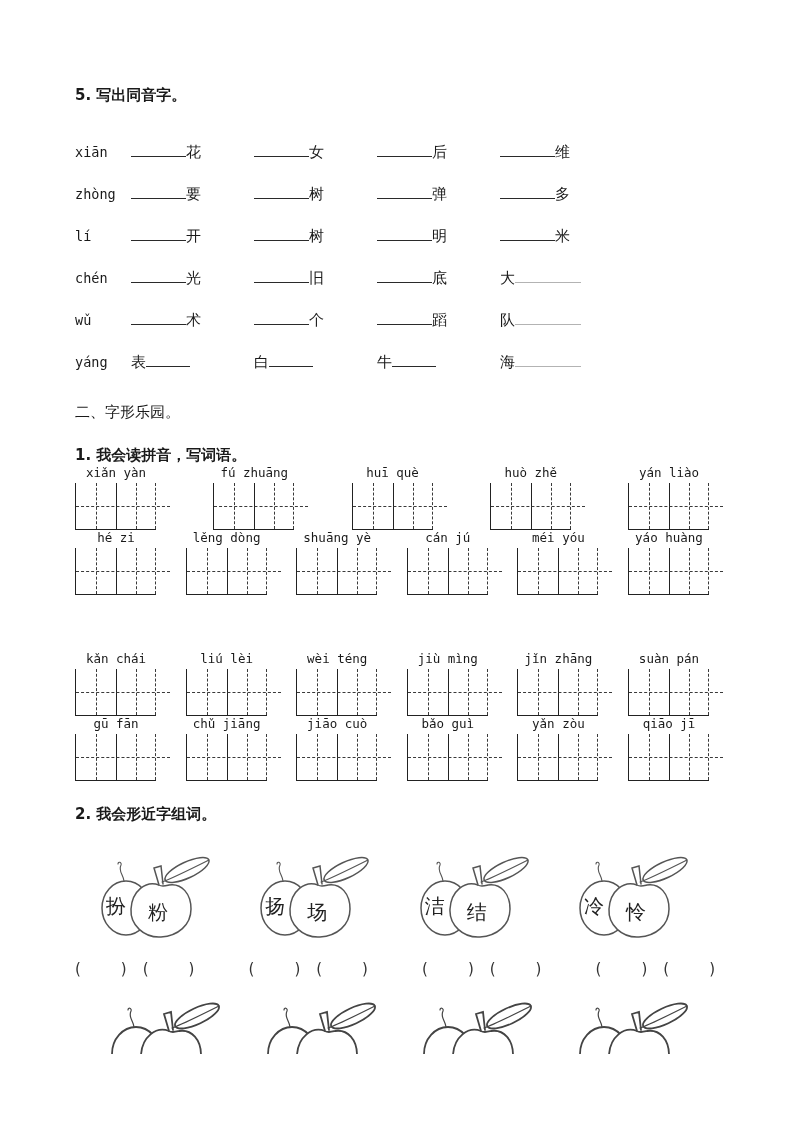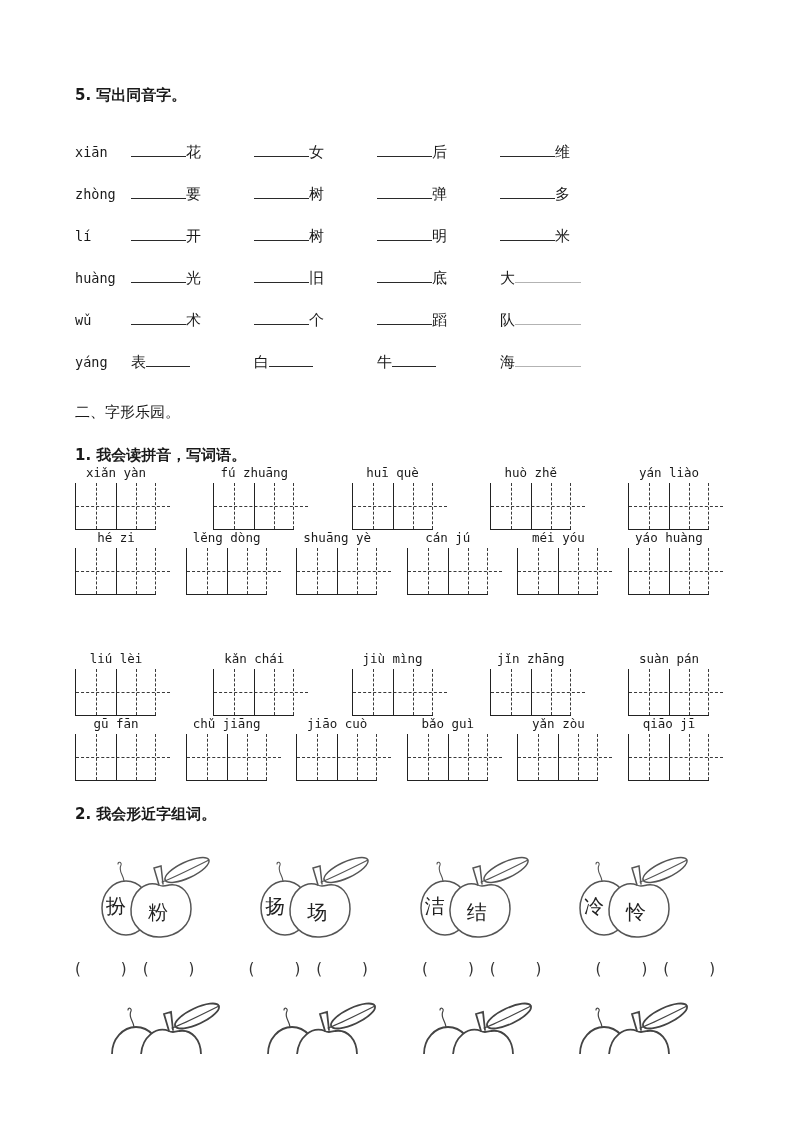--- a/index.html
+++ b/index.html
@@ -81,21 +81,21 @@
 
     <div class="hp-row">
       <span class="hp-pinyin">lí</span>
       <span class="hp-cell"><span class="hp-char"></span><span class="blank"></span><span class="hp-char">开</span></span>
       <span class="hp-cell"><span class="hp-char"></span><span class="blank"></span><span class="hp-char">树</span></span>
       <span class="hp-cell"><span class="hp-char"></span><span class="blank"></span><span class="hp-char">明</span></span>
       <span class="hp-cell"><span class="hp-char"></span><span class="blank"></span><span class="hp-char">米</span></span>
     </div>
 
     <div class="hp-row">
-      <span class="hp-pinyin">huàng</span>
+      <span class="hp-pinyin">chén</span>
       <span class="hp-cell"><span class="hp-char"></span><span class="blank"></span><span class="hp-char">光</span></span>
       <span class="hp-cell"><span class="hp-char"></span><span class="blank"></span><span class="hp-char">旧</span></span>
       <span class="hp-cell"><span class="hp-char"></span><span class="blank"></span><span class="hp-char">底</span></span>
       <span class="hp-cell"><span class="hp-char">大</span><span class="blank light"></span><span class="hp-char"></span></span>
     </div>
 
     <div class="hp-row">
       <span class="hp-pinyin">wǔ</span>
       <span class="hp-cell"><span class="hp-char"></span><span class="blank"></span><span class="hp-char">术</span></span>
       <span class="hp-cell"><span class="hp-char"></span><span class="blank"></span><span class="hp-char">个</span></span>
@@ -227,31 +227,41 @@
           <i class="v50"></i>
           <i class="v75"></i>
           <i class="v100"></i>
           <i class="h50"></i>
         </div>
       </div>
   </div>
 
   <div class="grid-row mt-lg">
     <div class="grid-unit">
+        <div class="grid-pinyin">kǎn chái</div>
+        <div class="gbox">
+          <i class="v25"></i>
+          <i class="v50"></i>
+          <i class="v75"></i>
+          <i class="v100"></i>
+          <i class="h50"></i>
+        </div>
+      </div>
+    <div class="grid-unit">
         <div class="grid-pinyin">liú lèi</div>
         <div class="gbox">
           <i class="v25"></i>
           <i class="v50"></i>
           <i class="v75"></i>
           <i class="v100"></i>
           <i class="h50"></i>
         </div>
       </div>
     <div class="grid-unit">
-        <div class="grid-pinyin">kǎn chái</div>
+        <div class="grid-pinyin">wèi téng</div>
         <div class="gbox">
           <i class="v25"></i>
           <i class="v50"></i>
           <i class="v75"></i>
           <i class="v100"></i>
           <i class="h50"></i>
         </div>
       </div>
     <div class="grid-unit">
         <div class="grid-pinyin">jiù mìng</div>

